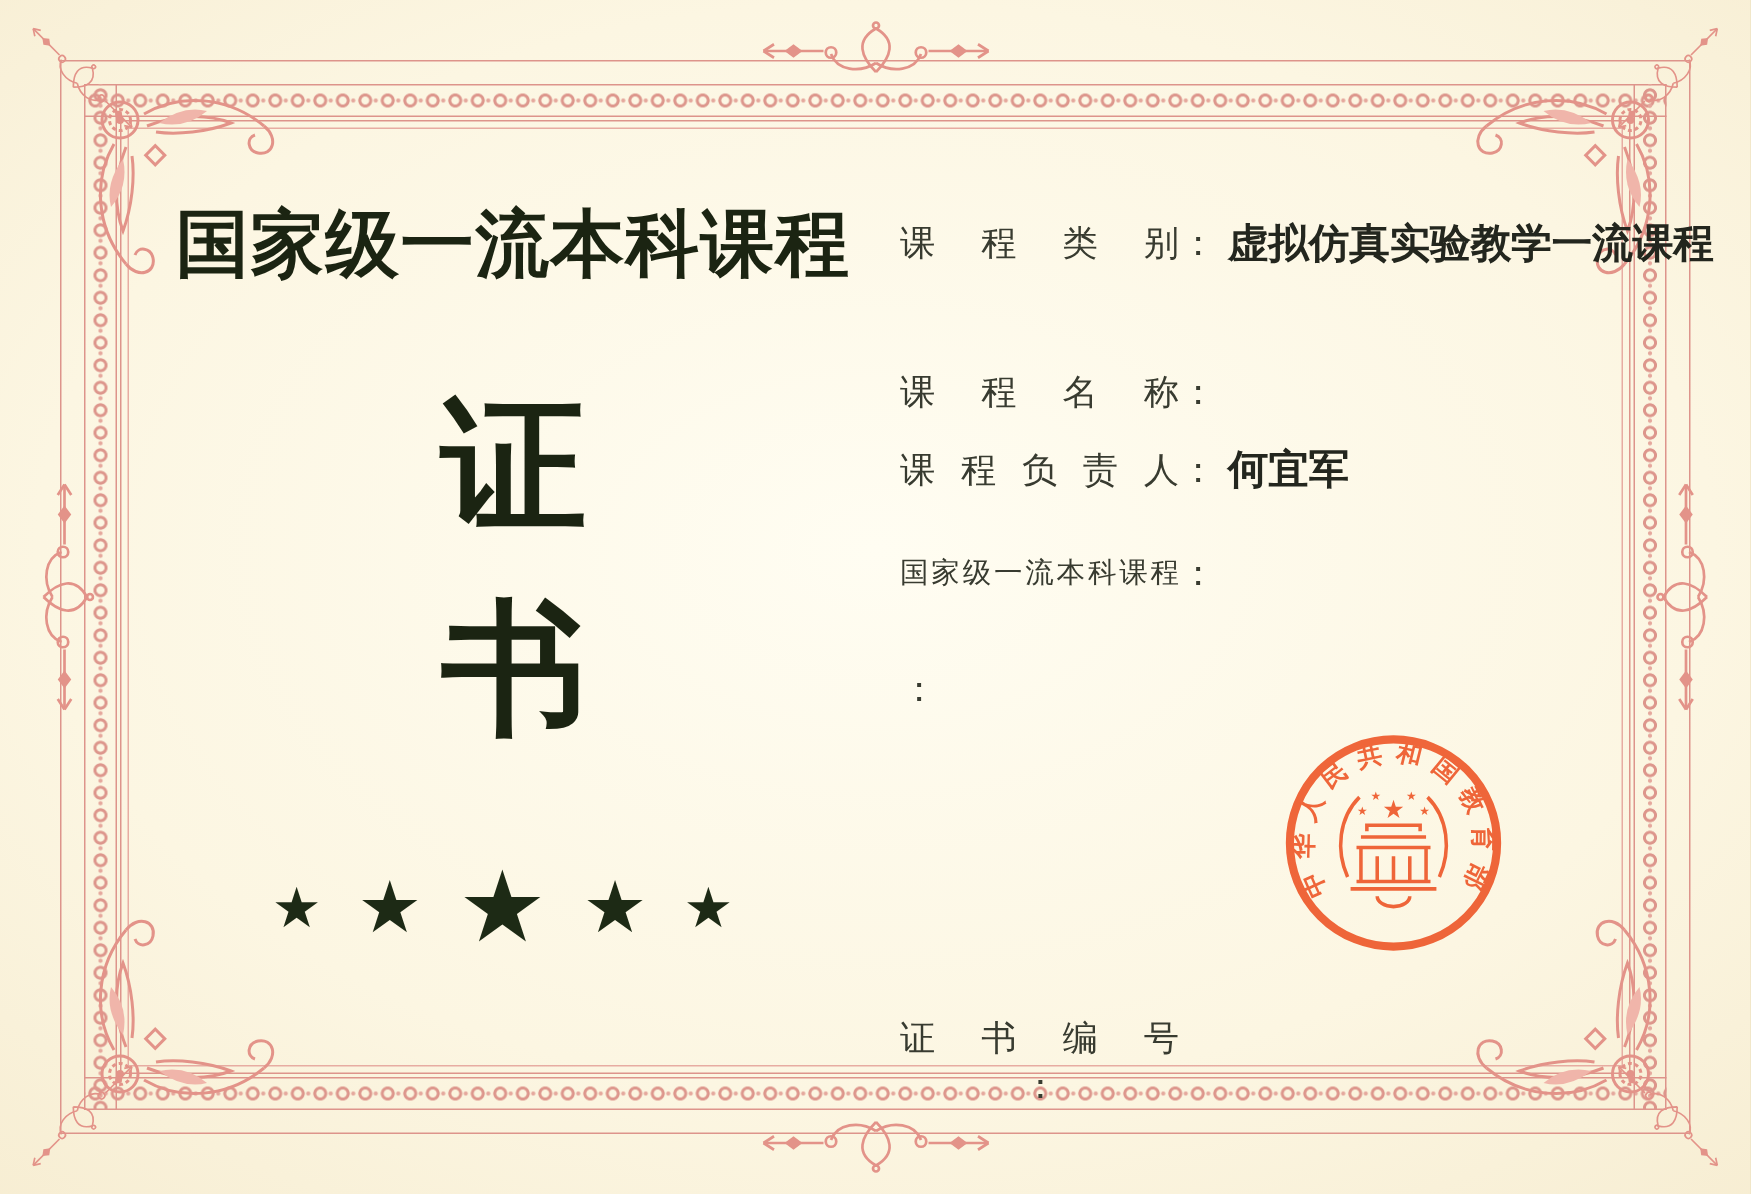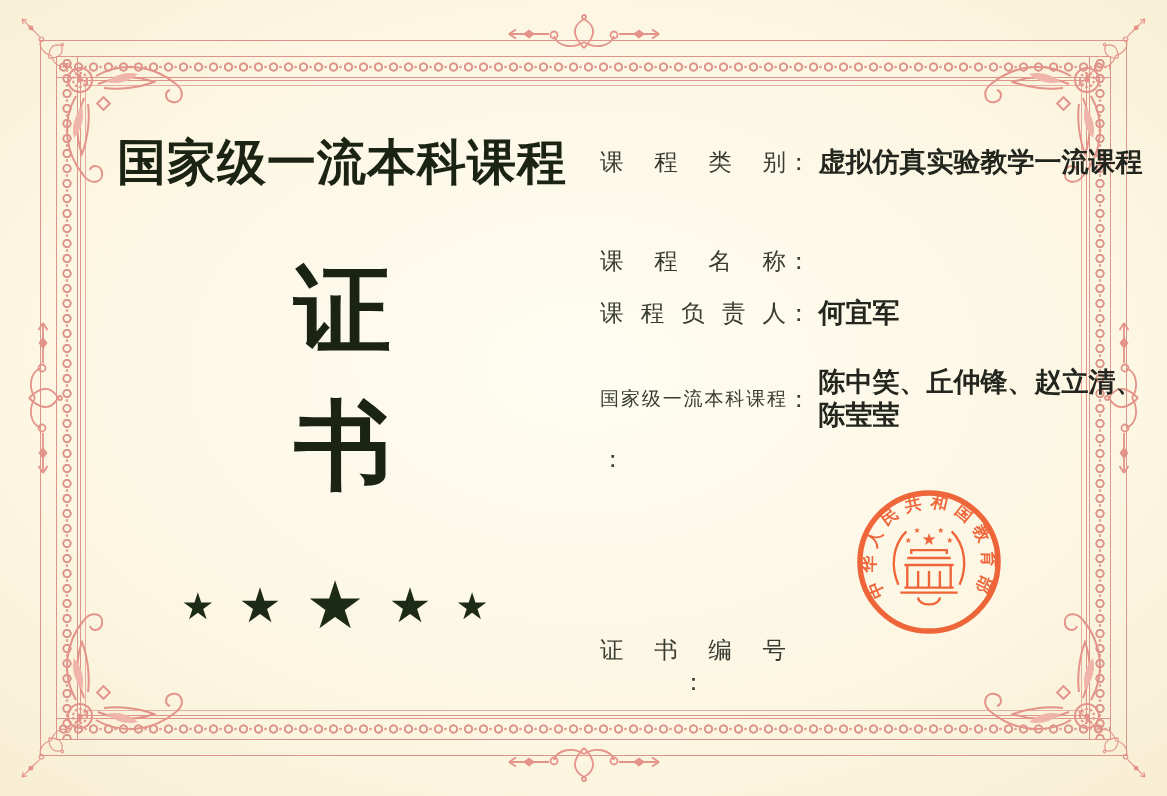--- a/index.html
+++ b/index.html
@@ -62,21 +62,21 @@
   .f-value{font-size:27px;font-weight:bold;color:#23261e;margin-left:8px;line-height:1.22;}
   .f-value-wrap{width:338px;}
   .row1{top:146px;} .row2{top:222px;margin-top:23px;} .row3{top:297px;} .row4{top:366px;} .row5{top:443px;}
   
   .seal-svg{position:absolute;left:855px;top:488px;width:148px;height:148px;z-index:1;}
   .authority{position:absolute;left:862px;top:539px;width:148px;z-index:2;
     font-size:35px;font-weight:bold;color:#1b1b18;text-align:justify;text-align-last:justify;line-height:1.05;}
   .seal-date{position:absolute;left:860px;top:586px;z-index:2;
     font-size:31px;color:#22221e;letter-spacing:1px;}
   
-  .serial{top:634px;flex-direction:column;}
+  .serial{top:676px;flex-direction:column;}
   .serial .f-value{letter-spacing:4px;}
 </style>
 </head>
 <body>
 
 <div class="page">
 
   <svg width="0" height="0" style="position:absolute" aria-hidden="true">
     <defs>
       <g id="orn-corner" stroke="#e39389" fill="none" stroke-width="2">
@@ -179,21 +179,20 @@
       <span class="f-colon">：</span>
   </div>
   <div class="field row3">
     <span class="f-label">课程负责人</span>
       <span class="f-colon">：</span>
     <span class="f-value">何宜军</span>
   </div>
   <div class="field row4">
     <span class="f-label f-label-sm">国家级一流本科课程</span>
       <span class="f-colon">：</span>
-    <span class="f-value f-value-wrap">陈中笑、丘仲锋、赵立清、陈莹莹</span>
   </div>
   <div class="field row5">
       <span class="f-colon">：</span>
   </div>
 
   <svg class="seal-svg" viewBox="0 0 150 150">
     <g opacity="0.93">
       <circle cx="75" cy="75" r="70" fill="none" stroke="#ee5b2d" stroke-width="5.5"></circle>
       <path id="sealTextPath" d="M 31,108 A 55,55 0 1 1 119,108" fill="none"></path>
       <text font-size="17" font-weight="bold" fill="#ee5b2d" letter-spacing="7.5" style="font-family:'Liberation Serif','DejaVu Serif',serif;">

